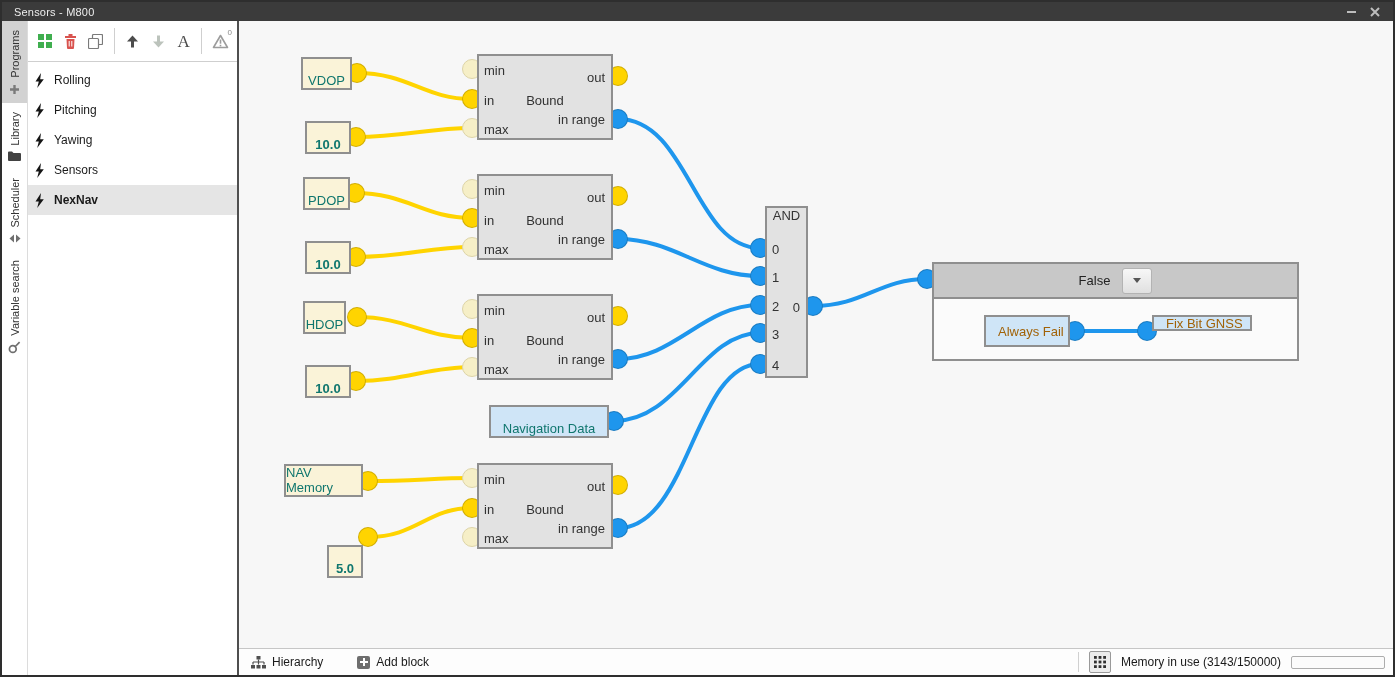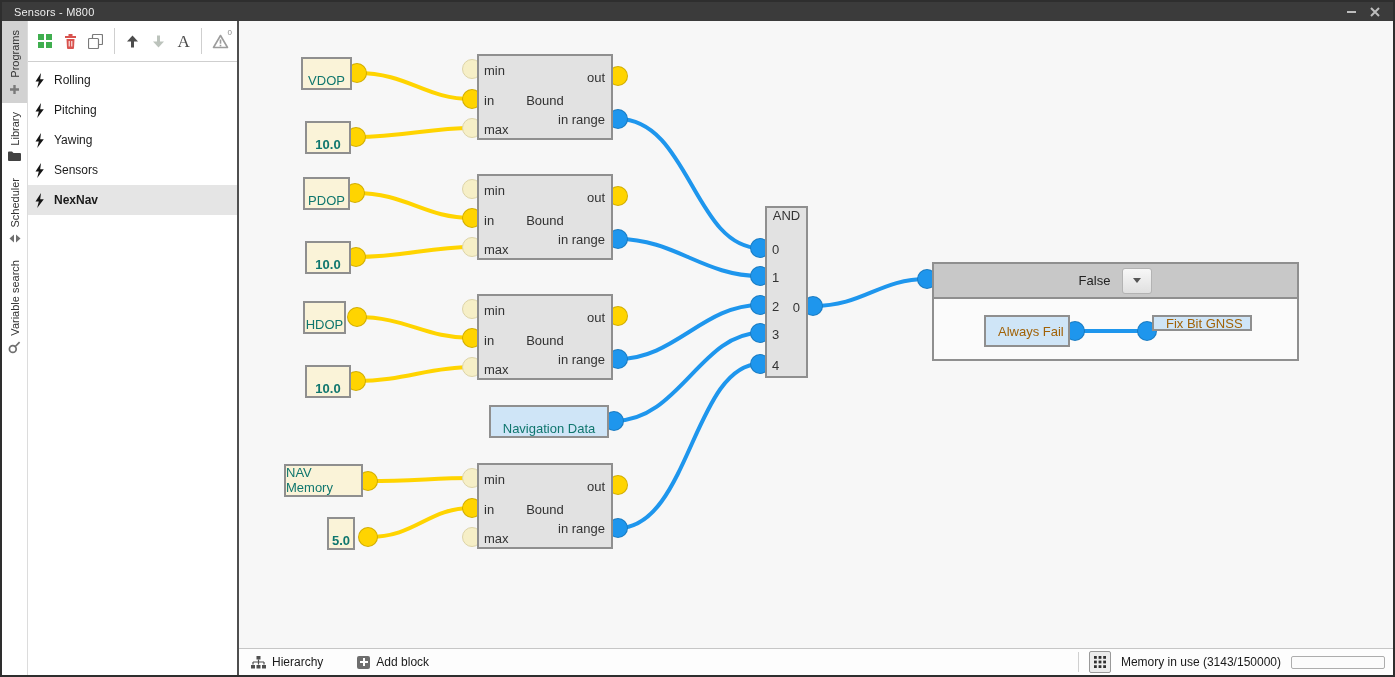--- a/index.html
+++ b/index.html
@@ -291,21 +291,21 @@
           </div>
         <div class="node" style="left:64px;top:280px;width:43px;height:33px">
             <span>HDOP</span>
           </div>
         <div class="node" style="left:66px;top:344px;width:46px;height:33px">
             <span class="bold">10.0</span>
           </div>
         <div class="node" style="left:45px;top:443px;width:79px;height:33px">
             <span>NAV Memory</span>
           </div>
-        <div class="node" style="left:88px;top:496px;width:28px;height:33px">
+        <div class="node" style="left:88px;top:524px;width:36px;height:33px">
             <span class="bold">5.0</span>
           </div>
         <div class="node blue" style="left:250px;top:384px;width:120px;height:33px">
             <span>Navigation Data</span>
           </div>
 
         <div class="gblock" style="left:238px;top:33px;width:136px;height:86px">
           <span style="left:5px;top:7px">min</span>
           <span style="left:5px;top:37px">in</span>
           <span class="bl-title" style="top:37px">Bound</span>

